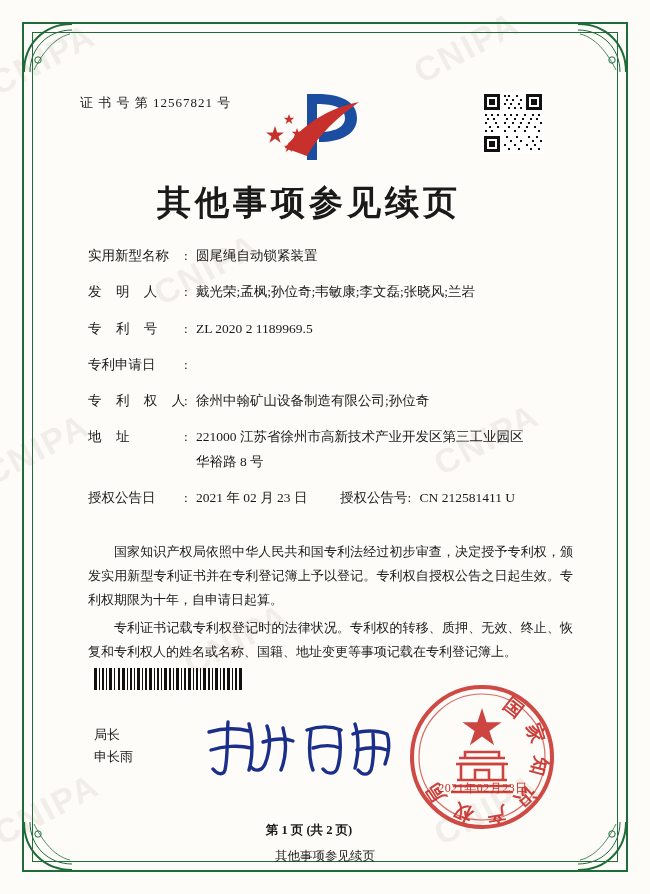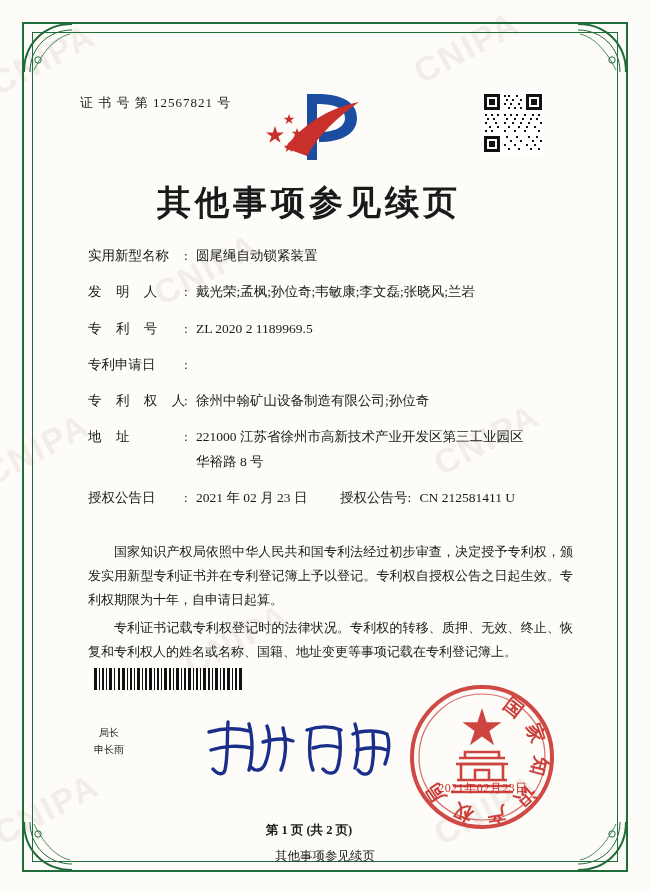--- a/index.html
+++ b/index.html
@@ -153,23 +153,22 @@
     top: 636px;
     width: 148px;
     height: 22px;
   }
 
   
   .sig-label {
     position: absolute;
     left: 62px;
     top: 692px;
-    font-size: 10px;
+    font-size: 13px;
     line-height: 1.7;
-    text-align: center;
   }
   .sig-script {
     position: absolute;
     left: 165px;
     top: 680px;
     width: 200px;
     height: 70px;
   }
 
   

